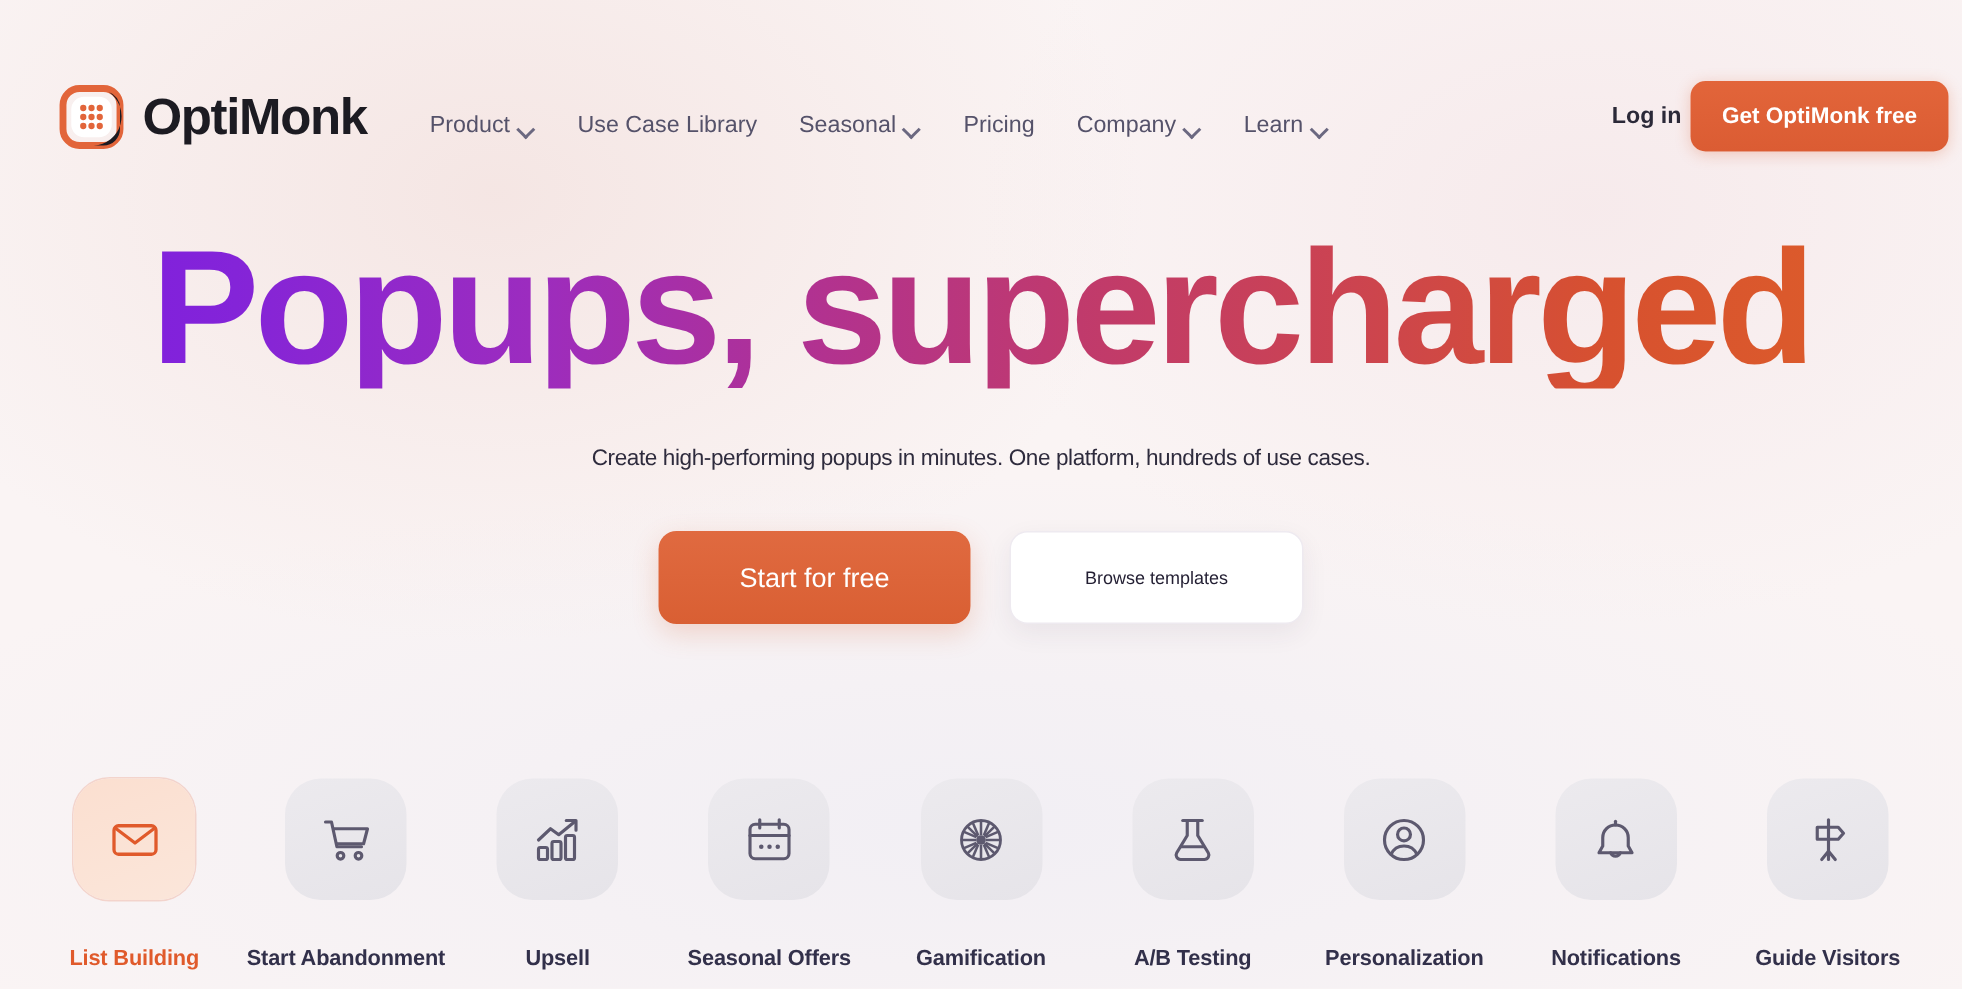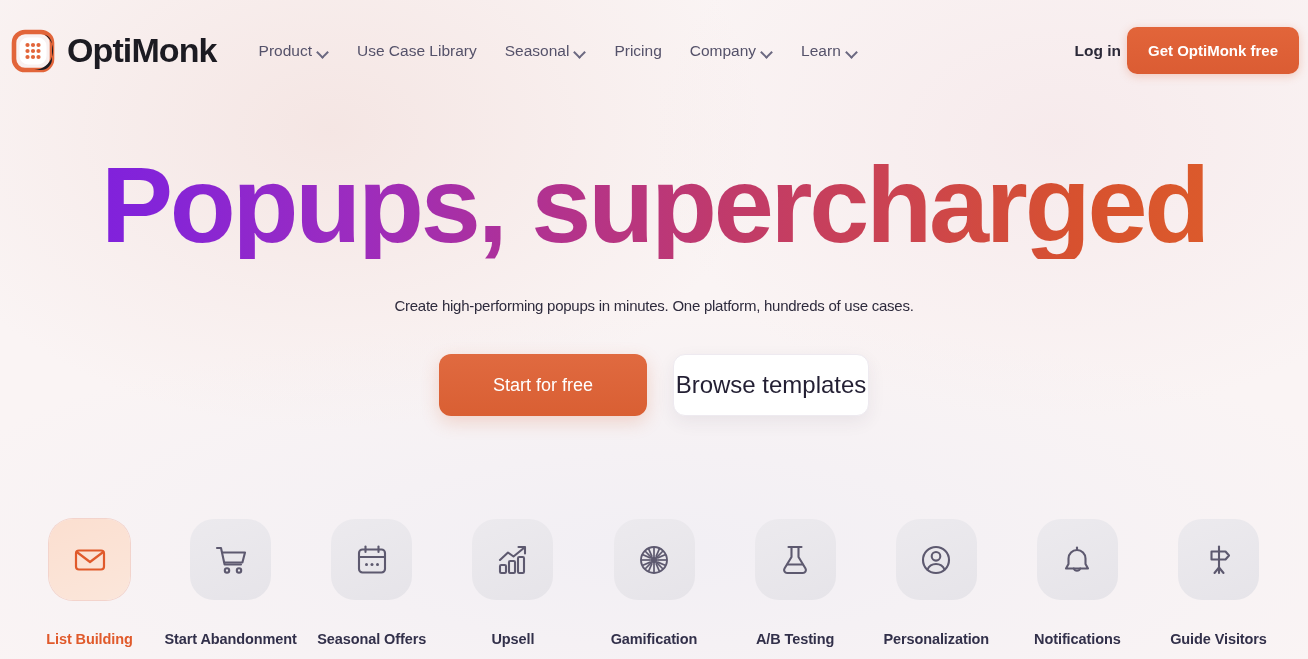--- a/index.html
+++ b/index.html
@@ -36,22 +36,23 @@
     width: 1500px; height: 460px;
     background: radial-gradient(ellipse at center, rgba(240,238,244,.85) 0%, rgba(250,244,244,0) 72%);
   }
 
   .page { position: relative; z-index: 1; width: 1308px; height: 659px; }
 
   
   .header {
     height: 101px;
     display: flex;
-    align-items: center;
+    align-items: flex-end;
     padding: 0 0 0 10px;
+    margin-left: 28px;
   }
 
   .brand {
     display: flex;
     align-items: center;
     gap: 11px;
     margin-right: 28px;
     cursor: pointer;
   }
   .logo-mark {
@@ -174,21 +175,21 @@
     background: linear-gradient(180deg, #e06a40 0%, #d95f33 100%);
     border: none;
     border-radius: 12px;
     width: 208px;
     height: 62px;
     cursor: pointer;
     box-shadow: 0 6px 18px rgba(216,95,51,.22);
   }
   .btn-secondary {
     font-family: "Liberation Sans", sans-serif;
-    font-size: 24px;
+    font-size: 12px;
     color: #231f33;
     background: #ffffff;
     border: 1px solid #eeeaf0;
     border-radius: 12px;
     width: 196px;
     height: 62px;
     cursor: pointer;
     box-shadow: 0 6px 18px rgba(60,40,70,.07);
   }
 
@@ -341,43 +342,43 @@
           <circle cx="16" cy="30.5" r="2.2"></circle>
           <circle cx="28" cy="30.5" r="2.2"></circle>
         </svg>
       </div>
       <div class="cat-label">Start Abandonment</div>
     </div>
 
     <div class="cat">
       <div class="cat-tile">
         <svg width="40" height="40" viewBox="0 0 40 40" fill="none" stroke="currentColor" stroke-width="2.1" stroke-linecap="round" stroke-linejoin="round">
+          <path d="M7 20 L15 12.5 L20.5 16.5 L31.5 7.5"></path>
+          <path d="M25.5 7 H32 V13.5"></path>
+          <rect x="7" y="25" width="6" height="8" rx="1.2"></rect>
+          <rect x="16" y="21" width="6" height="12" rx="1.2"></rect>
+          <rect x="25" y="17" width="6" height="16" rx="1.2"></rect>
+        </svg>
+      </div>
+      <div class="cat-label">Upsell</div>
+    </div>
+
+    <div class="cat">
+      <div class="cat-tile">
+        <svg width="40" height="40" viewBox="0 0 40 40" fill="none" stroke="currentColor" stroke-width="2.1" stroke-linecap="round" stroke-linejoin="round">
           <rect x="7" y="9.5" width="26" height="23" rx="3.5"></rect>
           <path d="M7 17 H33"></path>
           <path d="M13.5 6.5 V12"></path>
           <path d="M26.5 6.5 V12"></path>
           <circle cx="14.5" cy="24.5" r="1.5" fill="currentColor" stroke="none"></circle>
           <circle cx="20" cy="24.5" r="1.5" fill="currentColor" stroke="none"></circle>
           <circle cx="25.5" cy="24.5" r="1.5" fill="currentColor" stroke="none"></circle>
         </svg>
       </div>
       <div class="cat-label">Seasonal Offers</div>
-    </div>
-
-    <div class="cat">
-      <div class="cat-tile">
-        <svg width="40" height="40" viewBox="0 0 40 40" fill="none" stroke="currentColor" stroke-width="2.1" stroke-linecap="round" stroke-linejoin="round">
-          <path d="M7 20 L15 12.5 L20.5 16.5 L31.5 7.5"></path>
-          <path d="M25.5 7 H32 V13.5"></path>
-          <rect x="7" y="25" width="6" height="8" rx="1.2"></rect>
-          <rect x="16" y="21" width="6" height="12" rx="1.2"></rect>
-          <rect x="25" y="17" width="6" height="16" rx="1.2"></rect>
-        </svg>
-      </div>
-      <div class="cat-label">Upsell</div>
     </div>
 
     <div class="cat">
       <div class="cat-tile">
         <svg width="40" height="40" viewBox="0 0 40 40" fill="none" stroke="currentColor" stroke-width="1.9">
           <circle cx="20" cy="20" r="13"></circle>
           <circle cx="20" cy="20" r="3.2" fill="currentColor" stroke="none"></circle>
           <g stroke-width="1.7">
             <path d="M20 7.3 V16.9"></path>
               <path d="M20 23.1 V32.7"></path>

